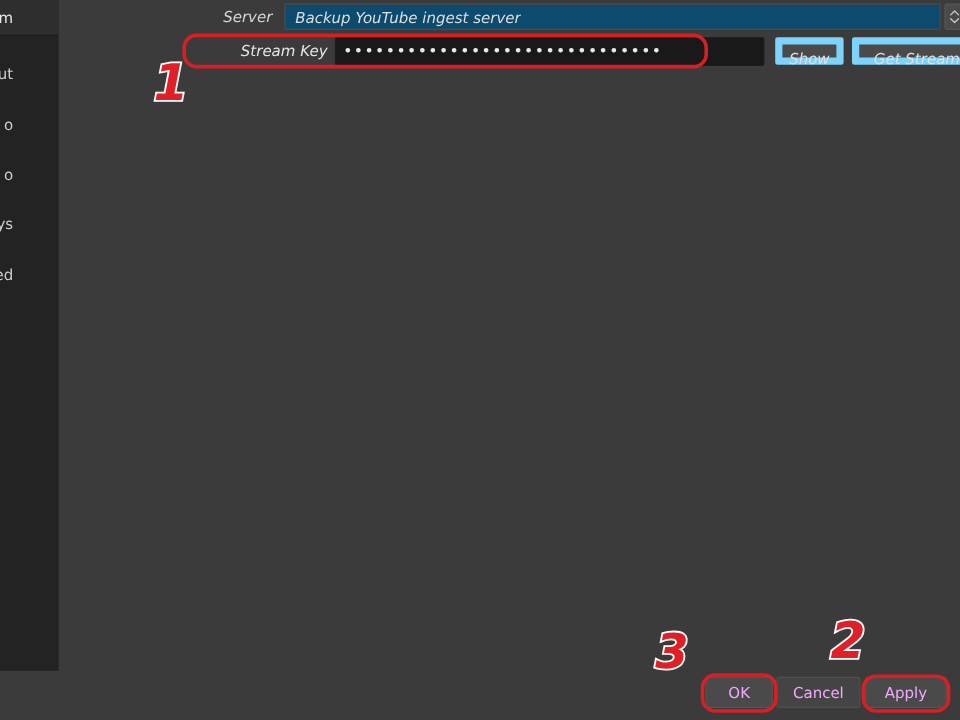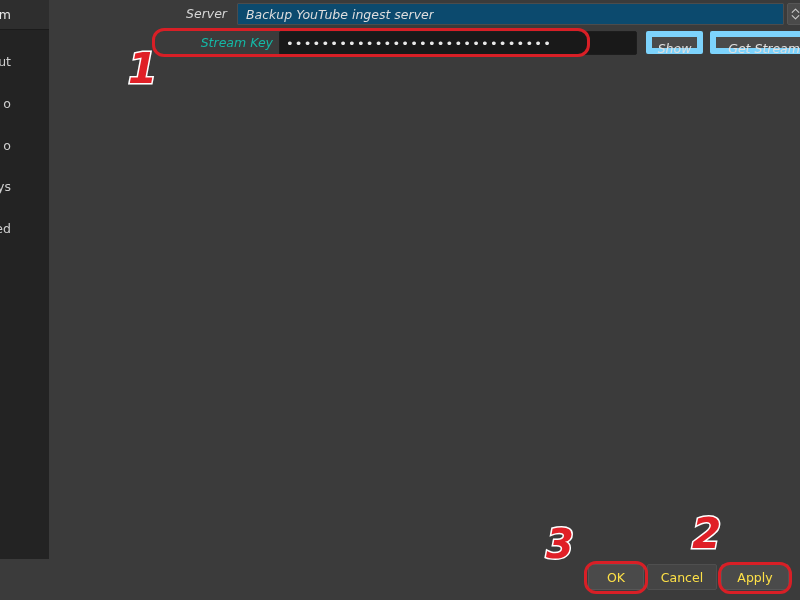--- a/index.html
+++ b/index.html
@@ -129,21 +129,21 @@
     height: 24px;
   }
   #key-label {
     position: absolute;
     left: 40px;
     top: 0;
     width: 74px;
     height: 24px;
     line-height: 24px;
     text-align: right;
-    color: #14b8a6;
+    color: #e5e5e5;
     font-size: 12.5px;
   }
   #key-field {
     position: absolute;
     left: 120px;
     top: 0;
     width: 358px;
     height: 24px;
     background: #191919;
     border: 1px solid #1d1d1d;
@@ -190,21 +190,21 @@
   .dlgbtn {
     position: absolute;
     top: 2px;
     height: 26px;
     line-height: 26px;
     background: #4a4a4a;
     border: 1px solid #565656;
     box-sizing: border-box;
     border-radius: 2px;
     text-align: center;
-    color: #fde047;
+    color: #f0abfc;
     font-size: 12.5px;
   }
   #btn-ok     { left: 588px; width: 56px; }
   #btn-cancel { left: 647px; width: 70px; background: #444; border-color: #4f4f4f; }
   #btn-apply  { left: 721px; width: 68px; }
 
   
   #bottom-ghost {
     position: absolute;
     left: 148px;

